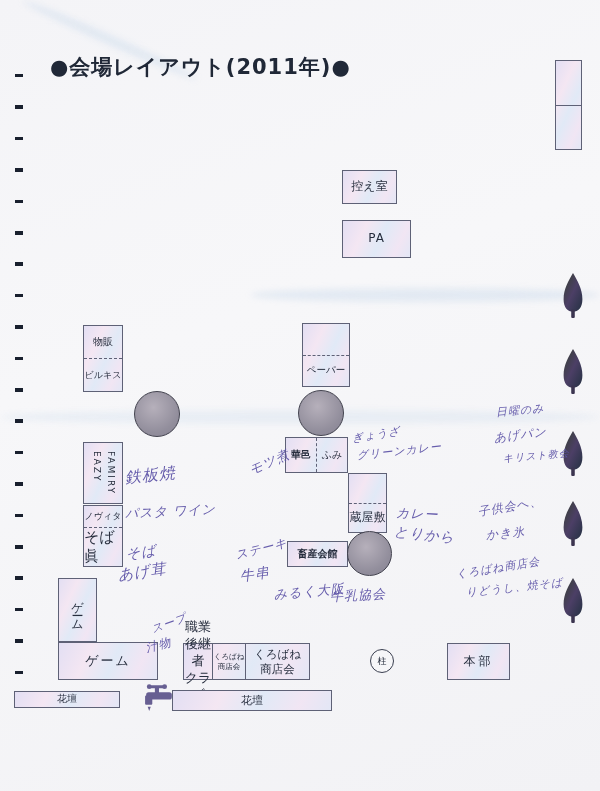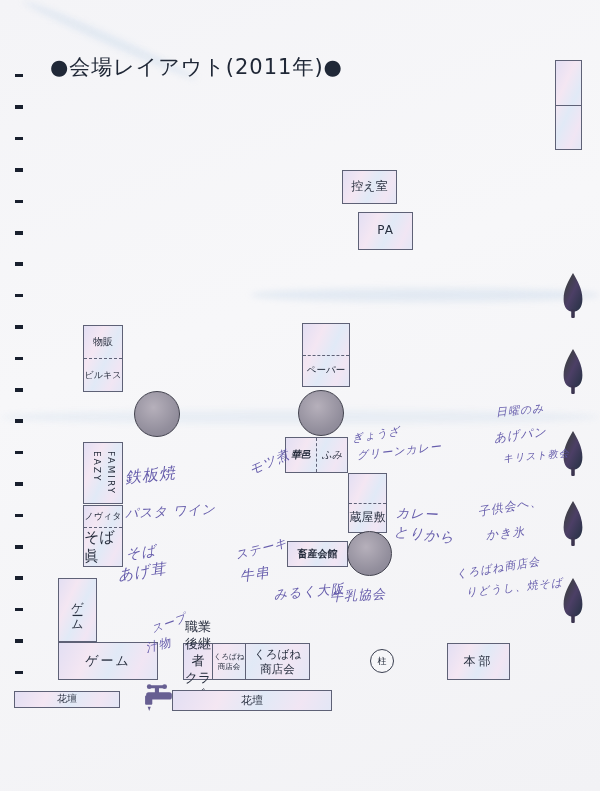--- a/index.html
+++ b/index.html
@@ -5,21 +5,21 @@
   html,body{margin:0;padding:0;background:#e9e9ec;}
   .page{
     position:relative;width:600px;height:791px;overflow:hidden;
     background:linear-gradient(160deg,#f4f4f7 0%,#f7f7f9 40%,#f2f2f5 100%);
     font-family:"DejaVu Sans","Liberation Sans",sans-serif;
     color:#272e3e;
   }
   .streak{position:absolute;background:rgba(150,185,220,.20);filter:blur(3px);border-radius:50%;}
   .dashes{position:absolute;left:15px;top:74px;width:8px;height:602px;
     background:repeating-linear-gradient(to bottom,#19202e 0px,#19202e 3.5px,rgba(0,0,0,0) 3.5px,rgba(0,0,0,0) 31.4px);}
-  .title{position:absolute;left:50px;top:53px;font-size:21px;font-weight:normal;
+  .title{position:absolute;left:50px;top:53px;font-size:21px;font-weight:bold;
     color:#202837;letter-spacing:1px;white-space:nowrap;}
   .box{position:absolute;box-sizing:border-box;border:1.6px solid #5e6176;
     background:
       linear-gradient(115deg,rgba(214,208,240,.55),rgba(246,220,238,.50) 30%,
       rgba(208,226,246,.50) 55%,rgba(240,218,240,.50) 80%,rgba(214,222,244,.55)),#f2f1f7;
     display:flex;align-items:center;justify-content:center;}
   .lbl{white-space:pre-line;text-align:center;line-height:1.45;}
   .col{flex-direction:column;align-items:stretch;}
   .row{flex-direction:row;align-items:stretch;}
   .cell{flex:1;display:flex;align-items:center;justify-content:center;}
@@ -51,21 +51,21 @@
   <div class="title">●会場レイアウト(2011年)●</div>
 
   <div class="box col solid" style="left:555px;top:60px;width:27px;height:90px;">
     <div class="cell"></div>
     <div class="cell"></div>
   </div>
 
   <div class="box" style="left:342px;top:170px;width:55px;height:34px;">
     <span class="lbl" style="font-size:12px;">控え室</span>
   </div>
-  <div class="box" style="left:342px;top:212px;width:55px;height:38px;margin-left:16px;">
+  <div class="box" style="left:342px;top:220px;width:69px;height:38px;">
     <span class="lbl" style="font-size:12px;letter-spacing:1px;">PA</span>
   </div>
 
   <div class="box col" style="left:83px;top:325px;width:40px;height:67px;">
     <div class="cell" style="font-size:10px;">
         <span>物販</span>
       </div>
     <div class="cell" style="font-size:9px;">
         <span>ビルキス</span>
       </div>
@@ -84,21 +84,21 @@
       </div>
   </div>
 
   <div class="box col" style="left:302px;top:323px;width:48px;height:64px;">
     <div class="cell"></div>
     <div class="cell" style="font-size:9.5px;">
         <span>ペーパー</span>
       </div>
   </div>
   <div class="circle" style="left:298px;top:390px;width:44px;height:44px;"></div>
-  <div class="box row" style="left:285px;top:437px;width:63px;height:36px;font-style:italic;">
+  <div class="box row" style="left:285px;top:437px;width:63px;height:36px;">
     <div class="cell" style="font-size:10px;font-weight:bold;">
         <span>華邑</span>
       </div>
     <div class="cell" style="font-size:10px;">
         <span>ふみ</span>
       </div>
   </div>
   <div class="box col" style="left:348px;top:473px;width:39px;height:60px;">
     <div class="cell"></div>
     <div class="cell" style="font-size:12px;">

